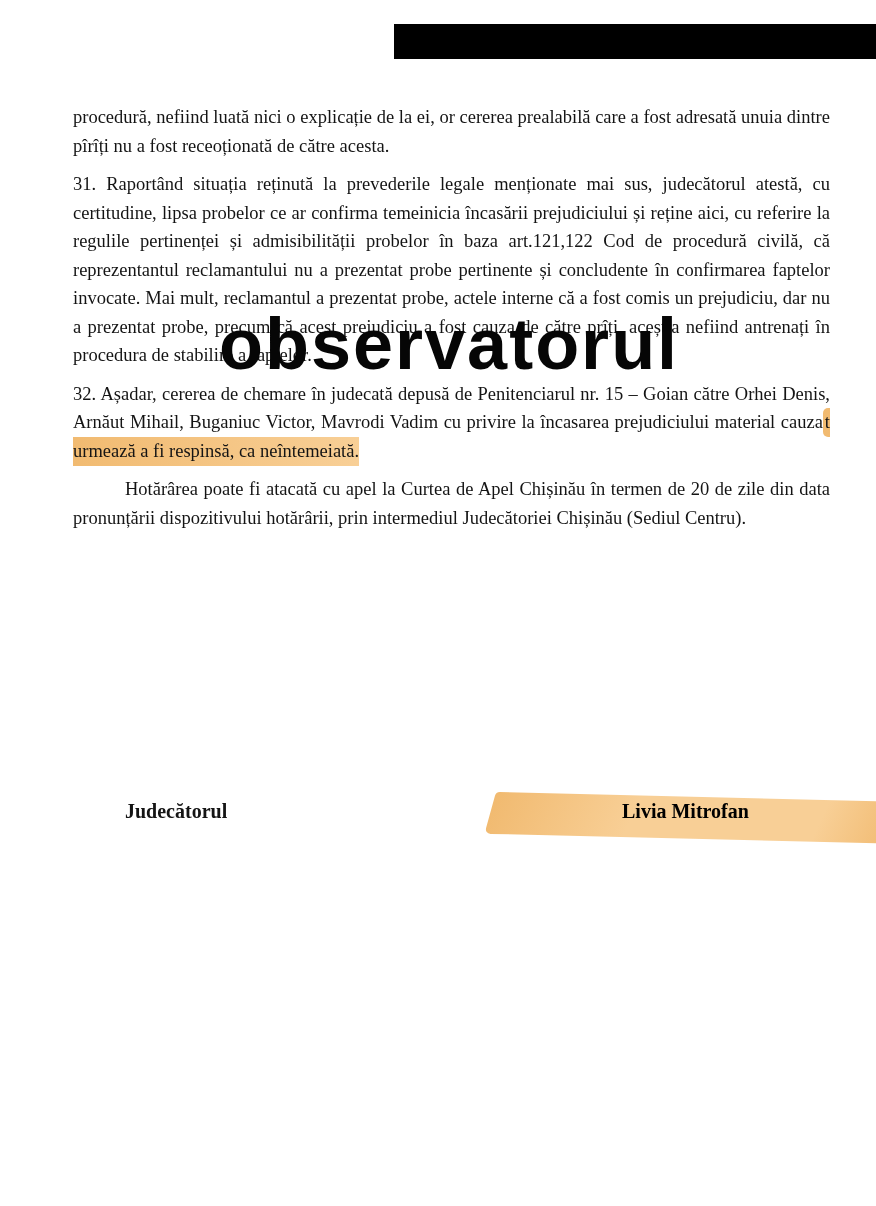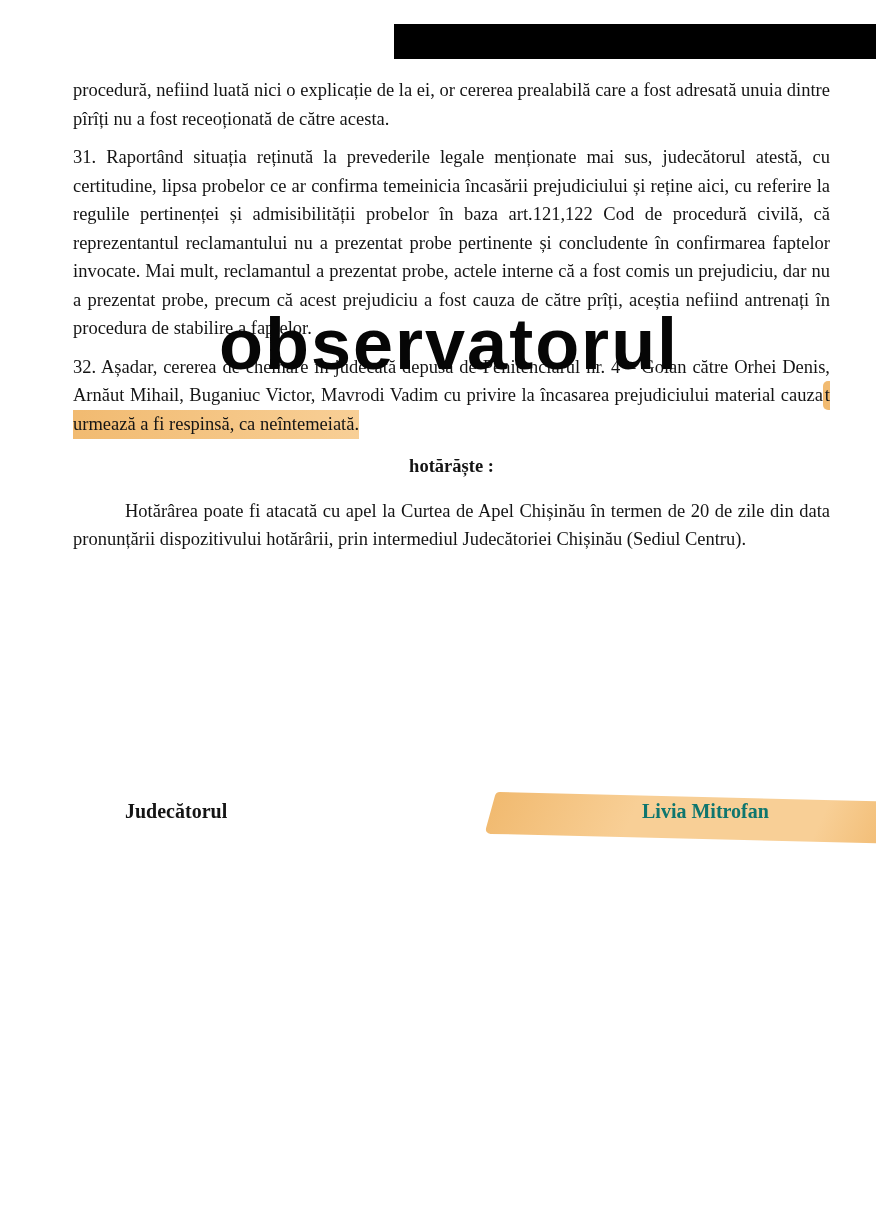--- a/index.html
+++ b/index.html
@@ -35,21 +35,21 @@
     font-size: 72px;
     line-height: 1;
     letter-spacing: 2px;
     color: #060606;
     white-space: nowrap;
     z-index: 5;
   }
   .content {
     position: absolute;
     left: 73px;
-    top: 76px;
+    top: 103px;
     width: 757px;
     font-size: 18.5px;
     line-height: 28.5px;
     text-align: justify;
   }
   .content p {
     margin: 0 0 10px 0;
   }
   p.indented {
     text-indent: 52px;
@@ -103,46 +103,45 @@
   }
   .sig-role {
     position: absolute;
     left: 125px;
     top: 10px;
     font-weight: 700;
     font-size: 20px;
   }
   .sig-name {
     position: absolute;
-    left: 642px;
+    left: 622px;
     top: 10px;
     font-weight: 700;
     font-size: 20px;
-    color: #0f766e;
+    color: #000000;
   }
 </style>
 </head>
 <body>
 
 <div class="page">
 
   <div class="redaction-bar"></div>
 
   <div class="watermark">observatorul</div>
 
   <div class="content">
 
     <p>procedură, nefiind luată nici o explicație de la ei, or cererea prealabilă care a fost adresată unuia dintre pîrîți nu a fost receoționată de către acesta.</p>
 
     <p>31. Raportând situația reținută la prevederile legale menționate mai sus, judecătorul atestă, cu certitudine, lipsa probelor ce ar confirma temeinicia încasării prejudiciului și reține aici, cu referire la regulile pertinenței și admisibilității probelor în baza art.121,122 Cod de procedură civilă, că reprezentantul reclamantului nu a prezentat probe pertinente și concludente în confirmarea faptelor invocate. Mai mult, reclamantul a prezentat probe, actele interne că a fost comis un prejudiciu, dar nu a prezentat probe, precum că acest prejudiciu a fost cauza de către prîți, aceștia nefiind antrenați în procedura de stabilire a faptelor.</p>
 
-    <p><span>32. Așadar, cererea de chemare în judecată depusă de Penitenciarul nr. 4 – Goian  către Orhei Denis, Arnăut Mihail, Buganiuc Victor, Mavrodi Vadim cu privire la încasarea prejudiciului material cauza</span><mark class="hl">t urmează a fi respinsă, ca neîntemeiată.</mark></p>
+    <p><span>32. Așadar, cererea de chemare în judecată depusă de Penitenciarul nr. 15 – Goian  către Orhei Denis, Arnăut Mihail, Buganiuc Victor, Mavrodi Vadim cu privire la încasarea prejudiciului material cauza</span><mark class="hl">t urmează a fi respinsă, ca neîntemeiată.</mark></p>
 
 
-    <h3 class="ruling-heading">hotărăște :</h3>
 
 
 
     <p class="indented">Hotărârea poate fi atacată cu apel la Curtea de Apel Chișinău în termen de 20 de zile din data pronunțării dispozitivului hotărârii, prin intermediul Judecătoriei Chișinău (Sediul Centru).</p>
 
   </div>
 
   <div class="signature-row">
     <span class="sig-highlight"></span>
     <span class="sig-role">Judecătorul</span>

